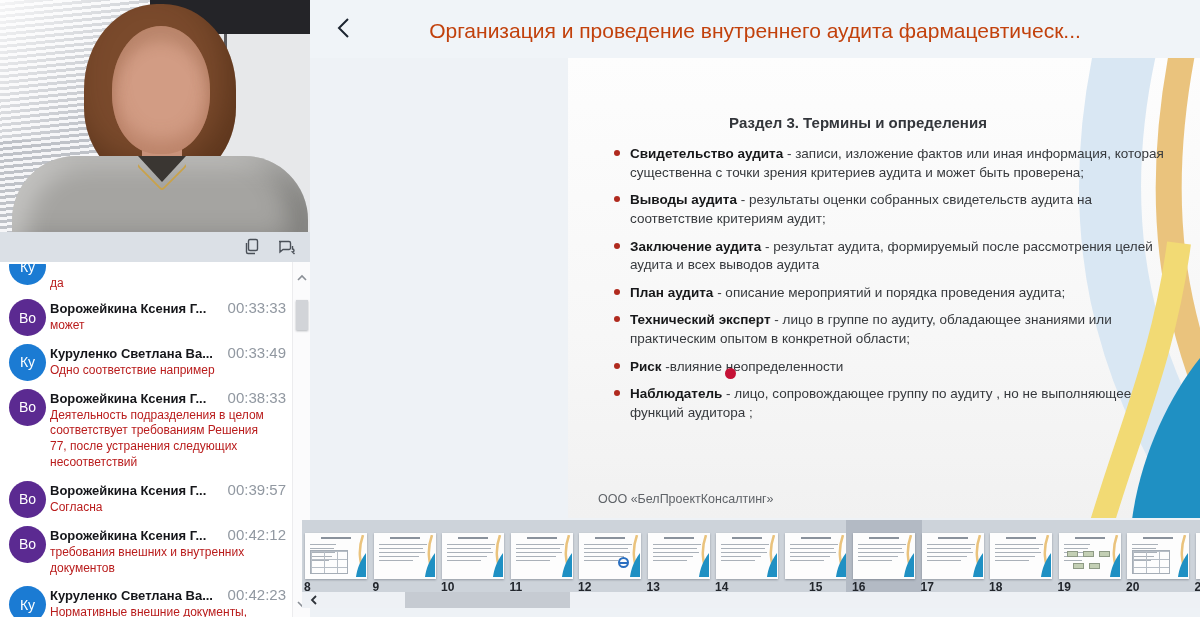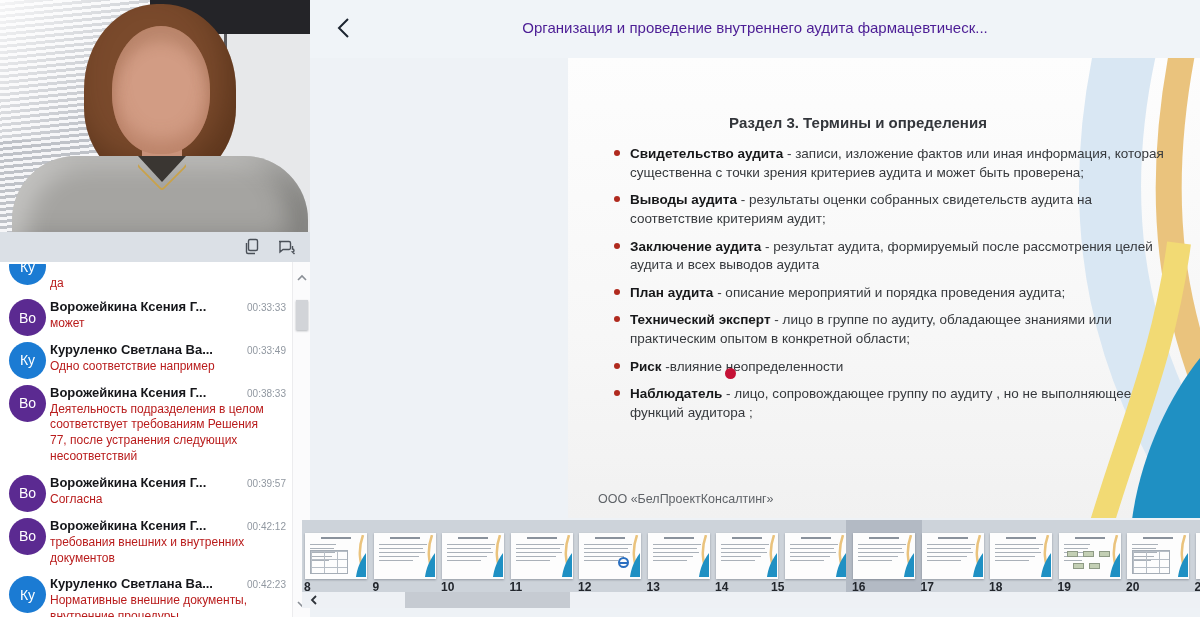--- a/index.html
+++ b/index.html
@@ -37,35 +37,35 @@
   .tb-icon { width:20px; height:20px; color:#4a5058; cursor:pointer; }
 
   .chat { position:absolute; left:0; top:262px; width:292px; height:355px; background:#ffffff; overflow:hidden;
           padding-top:2px; }
   .msg { position:relative; padding:5px 6px 5px 50px; }
   .msg .avatar { position:absolute; left:9px; top:5px; width:37px; height:37px; border-radius:50%;
                  color:#fff; font-size:14px; display:flex; align-items:center; justify-content:center; }
   .msg-head { display:flex; align-items:baseline; }
   .msg-name { font-weight:bold; font-size:13px; color:#15161a; white-space:nowrap; overflow:hidden;
               max-width:170px; }
-  .msg-time { margin-left:auto; font-size:10px; color:#9198a1; padding-left:6px; }
+  .msg-time { margin-left:auto; font-size:15px; color:#9198a1; padding-left:6px; }
   .msg-text { font-size:12px; color:#b91c1c; line-height:1.32; margin-top:2px; width:228px; }
   .msg.partial { height:30px; overflow:hidden; }
   .msg.partial .avatar { top:-16px; }
   .msg.partial .msg-text { margin-top:7px; }
 
   .chat-scroll { position:absolute; left:292px; top:262px; width:18px; height:355px; background:#fbfbfc;
                  border-left:1px solid #ececee; }
   .chat-scroll .arrow { position:absolute; left:3px; width:12px; height:12px; color:#8a8f96; }
   .chat-scroll .thumb { position:absolute; left:3px; top:38px; width:12px; height:30px; background:#d2d4d8; }
 
   
   .rheader { position:absolute; left:310px; top:0; width:890px; height:58px; background:#f0f4f8; }
   .back-btn { position:absolute; left:22px; top:15px; width:26px; height:26px; color:#1c2430; cursor:pointer; }
-  .rtitle { position:absolute; left:0; right:0; top:19px; text-align:center; font-size:15px; color:#4c1d95; }
+  .rtitle { position:absolute; left:0; right:0; top:19px; text-align:center; font-size:21px; color:#c2410c; }
 
   .slide { position:absolute; left:568px; top:58px; width:632px; height:460px;
            background:linear-gradient(180deg,#fdfdfd 0%,#f7f7f7 60%,#f1f1f1 100%); overflow:hidden; }
   .slide-deco { position:absolute; left:0; top:0; }
   .slide-content { position:absolute; left:42px; top:56px; right:34px; }
   .slide-title { text-align:center; font-size:15px; font-weight:bold; color:#33363b; margin-bottom:14px;
                  padding-right:60px; }
   .bullet { position:relative; padding-left:20px; font-size:13.5px; line-height:1.38; color:#36393d;
             margin-bottom:9px; max-width:562px; }
   .bullet .dot { position:absolute; left:4px; top:5px; width:6px; height:6px; border-radius:50%;
@@ -319,21 +319,21 @@
         <div class="ln" style="top: 11px; width: 48px;"></div>
         <div class="ln" style="top: 15px; width: 44px;"></div>
         <div class="ln" style="top: 19px; width: 46px;"></div>
         <div class="ln" style="top: 23px; width: 40px;"></div>
         <div class="ln" style="top: 27px; width: 34px;"></div>
         <span class="curve"><svg width="14" height="42" viewBox="0 0 14 42">
             <path d="M11 0 C6 14 7 26 13 42" stroke="#eac37d" stroke-width="2.5" fill="none"></path>
             <path d="M14 18 C8 26 5 34 4 42 L14 42 Z" fill="#1f90c3"></path>
           </svg></span>
       </div>
-      <div class="pnum" style="left: 469px;">15</div>
+      <div class="pnum" style="left: 507px;">15</div>
       <div class="sel-box" style="left: 544px;"></div>
       <div class="thumb" style="left: 551px;">
         <div class="tl"></div>
         <div class="ln" style="top: 11px; width: 48px;"></div>
         <div class="ln" style="top: 15px; width: 44px;"></div>
         <div class="ln" style="top: 19px; width: 46px;"></div>
         <div class="ln" style="top: 23px; width: 40px;"></div>
         <div class="ln" style="top: 27px; width: 34px;"></div>
         <span class="curve"><svg width="14" height="42" viewBox="0 0 14 42">
             <path d="M11 0 C6 14 7 26 13 42" stroke="#eac37d" stroke-width="2.5" fill="none"></path>

